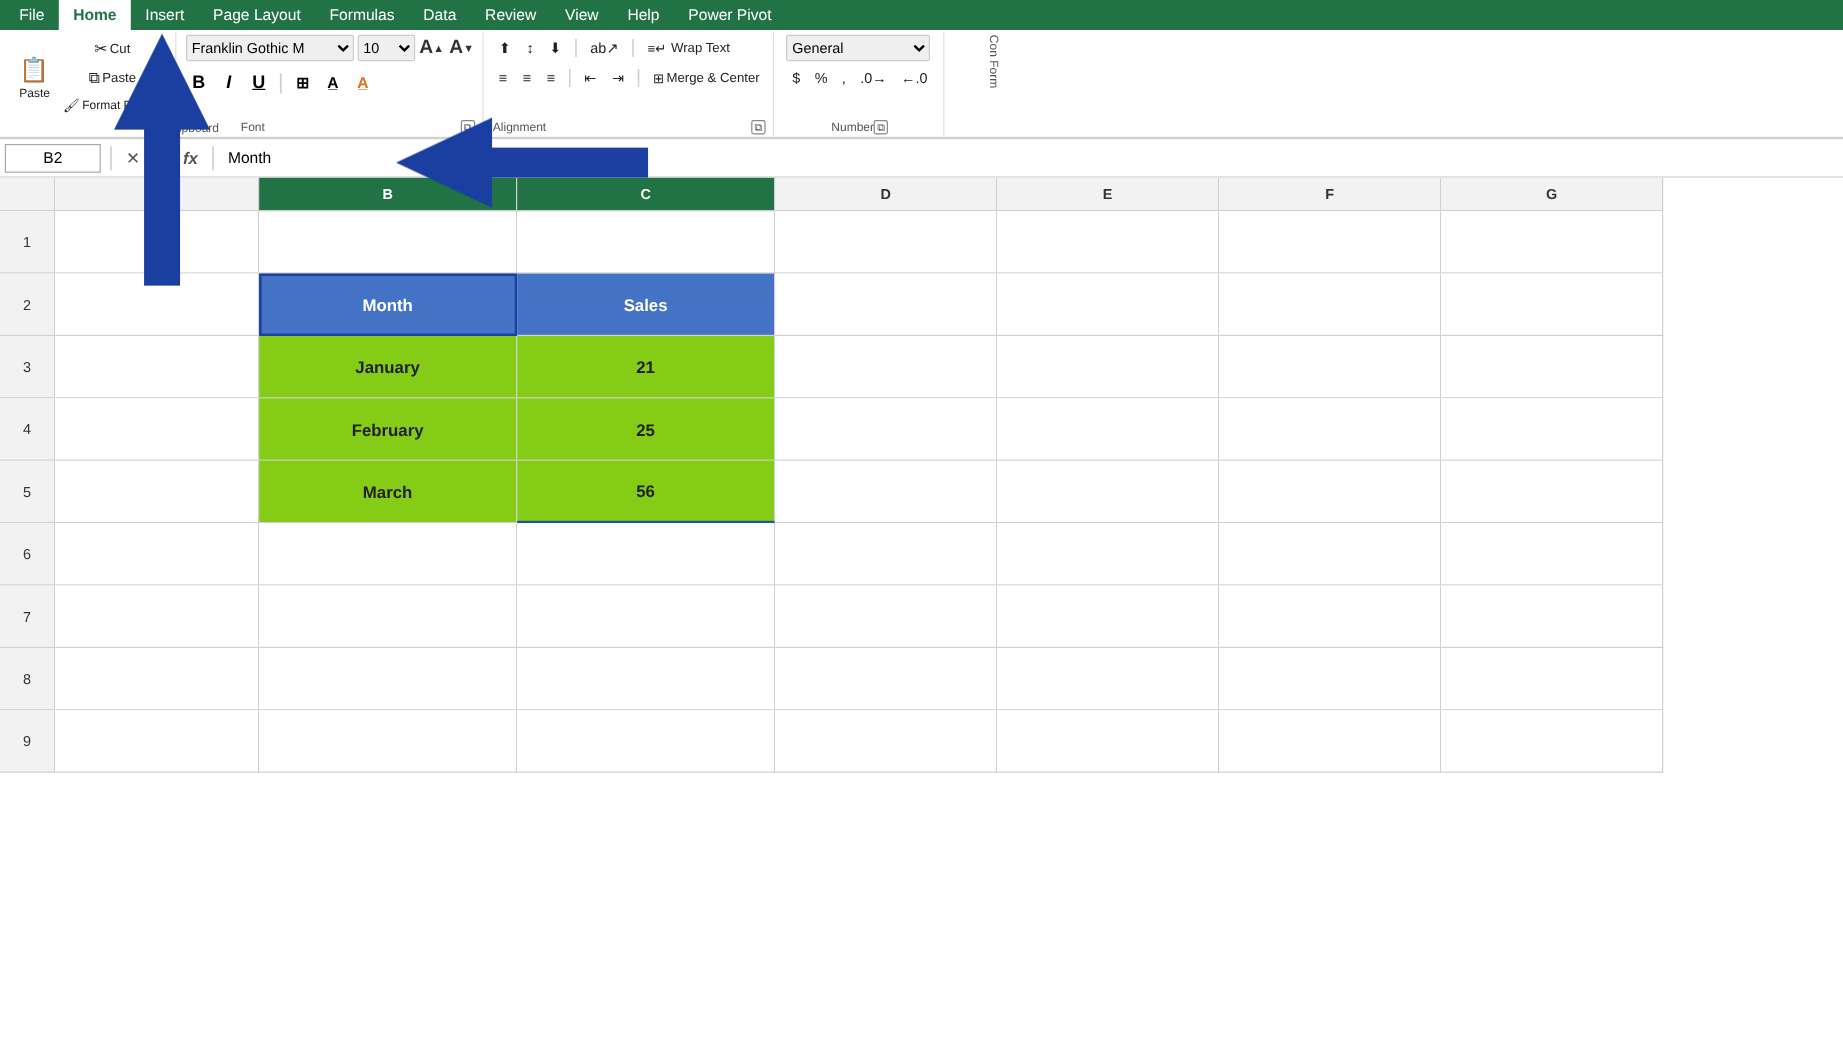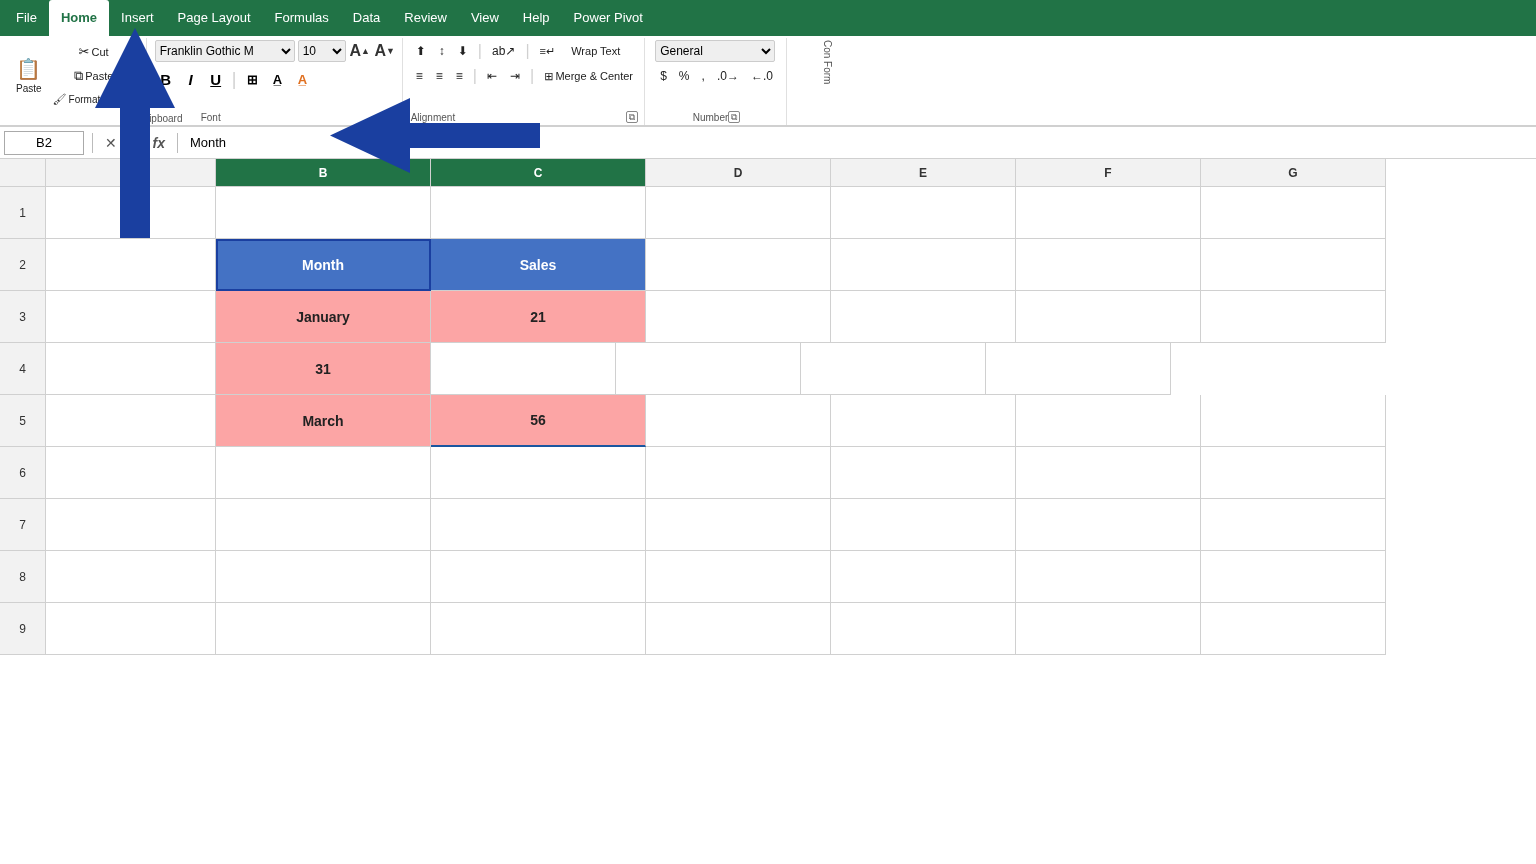--- a/index.html
+++ b/index.html
@@ -6,21 +6,21 @@
     body { font-family: 'Segoe UI', Arial, sans-serif; background: #fff; overflow: hidden; user-select: none; }
 
     
     .ribbon { background: #fff; border-bottom: 1px solid #d0d0d0; }
 
     
     .tab-bar {
       display: flex;
       align-items: center;
       background: #217346;
-      height: 36px;
+      height: 25px;
       padding: 0 4px;
     }
     .tab-bar .tab {
       color: #fff;
       font-size: 13px;
       padding: 0 12px;
       height: 36px;
       line-height: 36px;
       cursor: pointer;
     }
@@ -261,21 +261,21 @@
       outline: 2px solid #217346;
       outline-offset: -2px;
     }
     .cell.header-cell {
       background: #4472c4;
       color: #fff;
       font-weight: bold;
       justify-content: center;
     }
     .cell.data-cell {
-      background: #fca5a5;
+      background: #84cc16;
       justify-content: center;
       font-weight: 600;
     }
     .cell.empty { background: #fff; }
 
     
     .col-a { width: 170px; min-width: 170px; }
     .col-b { width: 215px; min-width: 215px; }
     .col-c { width: 215px; min-width: 215px; }
     .col-d { width: 185px; min-width: 185px; }
@@ -369,21 +369,21 @@
       <div class="ribbon-group-content" style="flex-direction:column;align-items:flex-start;gap:3px;flex:1;">
         <div style="display:flex;align-items:center;gap:3px;">
           <div class="ribbon-btn-sm">⬆</div>
           <div class="ribbon-btn-sm">↕</div>
           <div class="ribbon-btn-sm">⬇</div>
           <span style="color:#d0d0d0;margin:0 2px;">|</span>
           <div class="ribbon-btn-sm">ab↗</div>
           <span style="color:#d0d0d0;margin:0 2px;">|</span>
           <div class="ribbon-btn-sm">
             <span style="font-size:11px;">≡↵</span>
-            <span style="font-size:11px;margin-left:16px;">Wrap Text</span>
+            <span style="font-size:11px;margin-left:4px;">Wrap Text</span>
           </div>
         </div>
         <div style="display:flex;align-items:center;gap:3px;">
           <div class="ribbon-btn-sm">≡</div>
           <div class="ribbon-btn-sm">≡</div>
           <div class="ribbon-btn-sm">≡</div>
           <span style="color:#d0d0d0;margin:0 2px;">|</span>
           <div class="ribbon-btn-sm">⇤</div>
           <div class="ribbon-btn-sm">⇥</div>
           <span style="color:#d0d0d0;margin:0 2px;">|</span>
@@ -489,21 +489,22 @@
         <div class="cell data-cell col-b">January</div>
         <div class="cell data-cell col-c">21</div>
         <div class="cell empty col-d"></div>
         <div class="cell empty col-e"></div>
         <div class="cell empty col-f"></div>
         <div class="cell empty col-g"></div>
       </div>
 
       <div class="grid-row">
         <div class="cell empty col-a"></div>
-        <div class="cell data-cell col-c">31</div>
+        <div class="cell data-cell col-b">February</div>
+        <div class="cell data-cell col-c">25</div>
         <div class="cell empty col-d"></div>
         <div class="cell empty col-e"></div>
         <div class="cell empty col-f"></div>
         <div class="cell empty col-g"></div>
       </div>
 
       <div class="grid-row">
         <div class="cell empty col-a"></div>
         <div class="cell data-cell col-b">March</div>
         <div class="cell data-cell col-c" style="border-bottom: 2px solid #1a56a0;">56</div>

